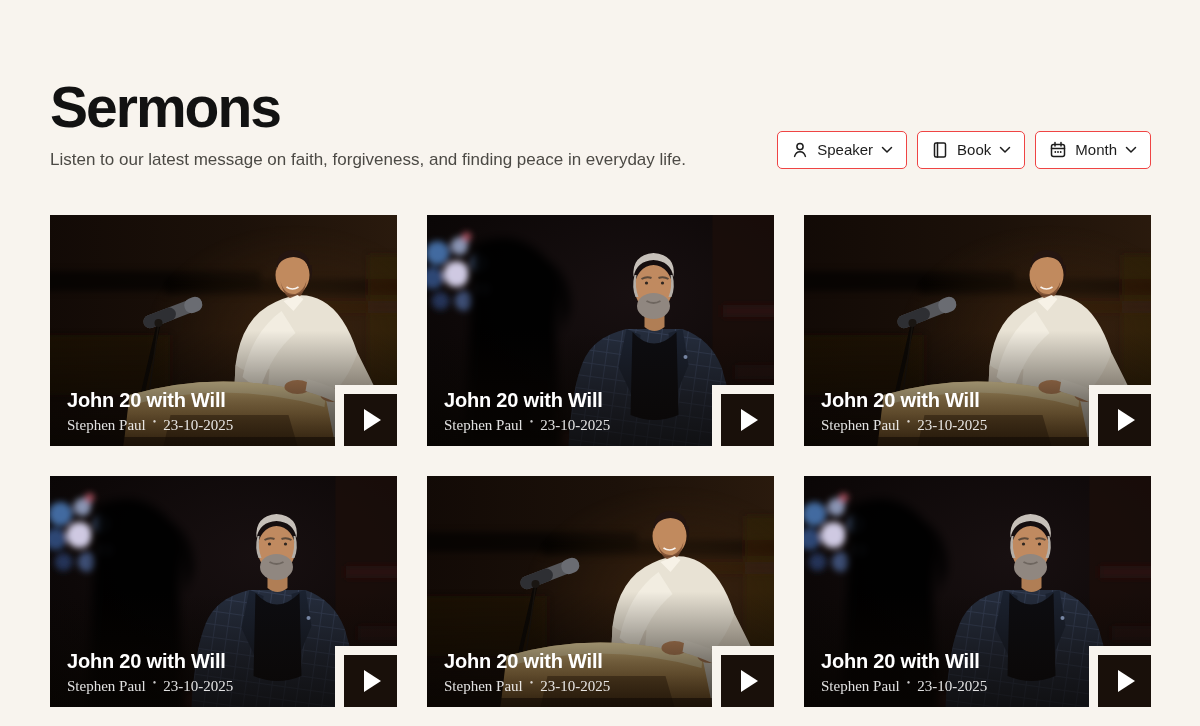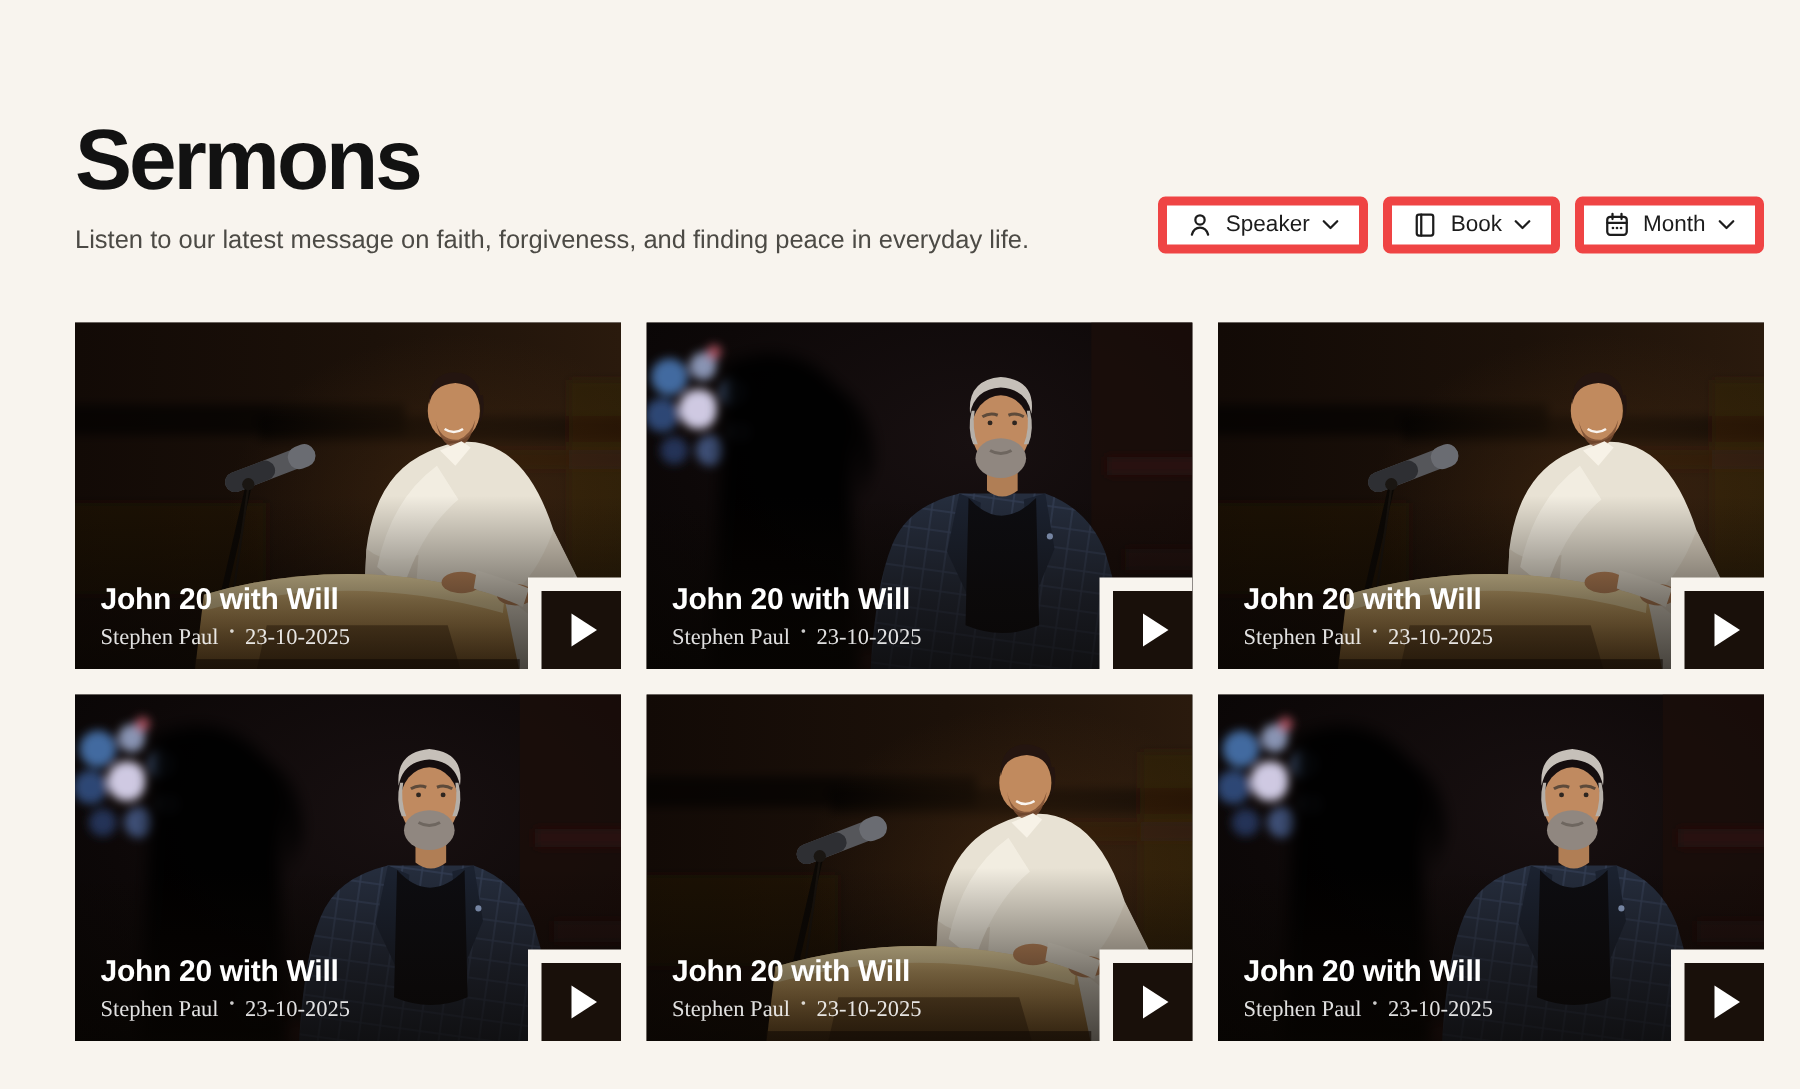--- a/index.html
+++ b/index.html
@@ -2,39 +2,39 @@
 <html><head>
 <meta charset="utf-8">
 <style>
   * { box-sizing: border-box; }
   html,body { margin:0; padding:0; }
   body {
     background:#f8f4ee;
     font-family:"Liberation Sans", sans-serif;
     color:#141414;
   }
-  .page { width:1200px; height:726px; padding:0 24px 0 50px; overflow:hidden; }
+  .page { width:1200px; height:726px; padding:0 49px 0 50px; overflow:hidden; }
 
   
   .header { display:flex; justify-content:space-between; align-items:flex-end; padding-top:76px; }
   .page-title { margin:0; font-size:57px; line-height:1.1; font-weight:700; letter-spacing:-2px; color:#121212; }
   .page-subtitle { margin:12px 0 0; font-size:17px; line-height:18px; color:#4c4a45; }
 
   .filters { display:flex; gap:10px; }
   .filter-btn {
     display:flex; align-items:center; gap:8px;
     height:38px; padding:0 13px;
-    background:#ffffff; border:6px solid #ef4444; border-radius:5px;
+    background:#ffffff; border:1px solid #ef4444; border-radius:5px;
     font-family:inherit; font-size:15px; color:#1c1c1c; cursor:pointer;
   }
   .filter-btn svg { display:block; }
   .icon-stroke { fill:none; stroke:#1c1c1c; stroke-width:1.5; stroke-linecap:round; stroke-linejoin:round; }
 
   
-  .grid { display:grid; grid-template-columns:repeat(3,1fr); gap:17px; margin-top:46px; }
+  .grid { display:grid; grid-template-columns:repeat(3,1fr); gap:30px; margin-top:46px; }
   .card { position:relative; height:231px; overflow:hidden; background:#140d08; cursor:pointer; }
   .thumb, .thumb svg { position:absolute; inset:0; width:100%; height:100%; display:block; }
   .shade {
     position:absolute; inset:0;
     background:linear-gradient(180deg, rgba(0,0,0,0) 50%, rgba(10,6,3,0.50) 80%, rgba(8,5,2,0.72) 100%);
   }
   .card-text { position:absolute; left:17px; bottom:12px; color:#fff; }
   .card-title { margin:0 0 5px; font-size:20px; font-weight:700; letter-spacing:-0.2px; }
   .card-meta { margin:0; font-size:15px; color:rgba(255,255,255,0.88); display:flex; align-items:flex-start; gap:7px;font-family:Liberation Serif, serif; }
   .dot { font-size:10px; line-height:1; opacity:0.9; }

